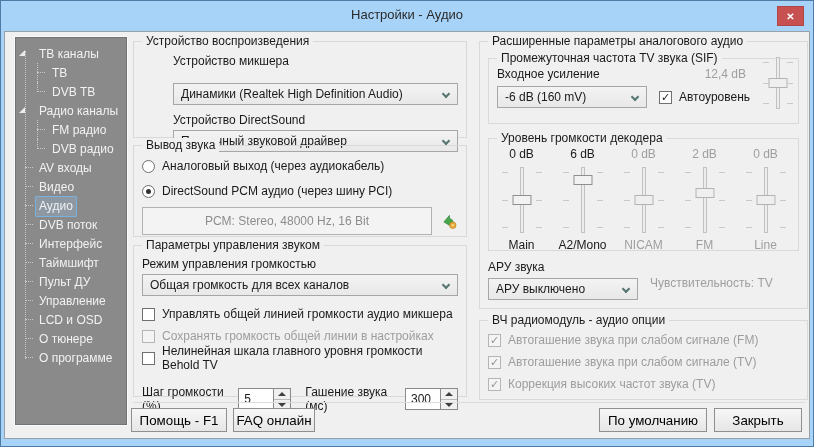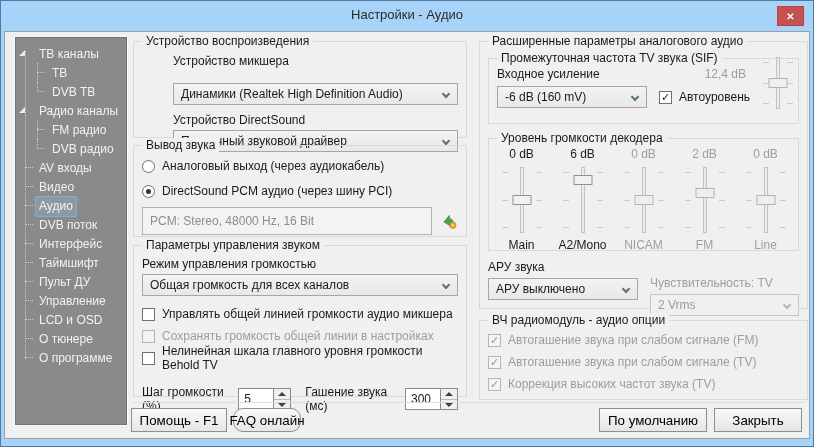--- a/index.html
+++ b/index.html
@@ -37,21 +37,21 @@
 
   
   .combo { position:relative; height:22px; background:linear-gradient(#f3f3f3,#e8e8e8); border:1px solid #a6a6a6;
            display:flex; align-items:center; padding:0 20px 0 7px; white-space:nowrap; overflow:hidden; }
   .combo .chev { position:absolute; right:8px; top:7px; width:6px; height:6px;
                  border-left:2px solid #577573; border-bottom:2px solid #577573; transform:rotate(-45deg); }
   .combo.disabled { color:#9a9a9a; background:#f0f0f0; border-color:#c6c6c6; }
   .combo.disabled .chev { border-color:#b5b5b5; }
 
   .field { height:21px; border:1px solid #b2b2b2; background:#f3f3f3; color:#8c8c8c;
-           display:flex; align-items:center; padding:13px 7px; }
+           display:flex; align-items:center; padding:13px 7px;justify-content:center; }
 
   .cb { display:flex; align-items:center; gap:7px; height:18px; }
   .cb .box { flex:0 0 13px; width:13px; height:13px; background:#fff; border:1px solid #707070;
              display:flex; align-items:center; justify-content:center; font-size:11px; line-height:11px; color:#1a1a1a; }
   .cb.disabled { color:#9d9d9d; }
   .cb.disabled .box { border-color:#b5b5b5; background:#f4f4f4; color:#949494; }
 
   .radio { display:flex; align-items:center; gap:7px; height:18px; }
   .radio .dot { flex:0 0 13px; width:13px; height:13px; border-radius:50%; background:#fff; border:1px solid #6e6e6e; position:relative; }
   .radio.sel .dot::after { content:""; position:absolute; inset:3px; border-radius:50%; background:#333; }
@@ -283,24 +283,20 @@
         <div style="display:flex;">
           <div style="flex:0 0 162px;">
             <span>АРУ звука</span>
             <div class="combo" style="width:150px; margin-top:4px;">
               <span>АРУ выключено</span>
               <span class="chev"></span>
             </div>
           </div>
           <div style="flex:1;margin-top:16px;">
             <span class="dim">Чувствительность: TV</span>
-            <div class="combo disabled" style="margin-top:4px;">
-              <span>2 Vrms</span>
-              <span class="chev"></span>
-            </div>
           </div>
         </div>
       </div>
     </div>
 
     <div class="group" style="left:474px; top:288px; width:329px; height:80px;">
       <span class="gtitle">ВЧ радиомодуль - аудио опции</span>
       <div id="rf-checkboxes" style="padding:10px 8px 0 8px;">
           <div class="cb disabled">
             <span class="box">✓</span>
@@ -312,17 +308,17 @@
           </div>
           <div class="cb disabled" style="margin-top: 4px;">
             <span class="box">✓</span>
             <span class="cb-label">Коррекция высоких частот звука (TV)</span>
           </div>
         </div>
     </div>
 
     <div style="position:absolute; left:128px; right:4px; top:370px; border-top:1px solid #dcdcdc;"></div>
     <button class="btn" style="position:absolute; left:126px; top:376px; width:96px;">Помощь - F1</button>
-    <button class="btn" style="position:absolute; left:228px; top:376px; width:68px;border-radius:10px;">FAQ онлайн</button>
+    <button class="btn" style="position:absolute; left:228px; top:376px; width:82px;">FAQ онлайн</button>
     <button class="btn" style="position:absolute; left:594px; top:376px; width:108px;">По умолчанию</button>
     <button class="btn" style="position:absolute; left:709px; top:376px; width:88px;">Закрыть</button>
   </div>
 </div>
 
 </body></html>

